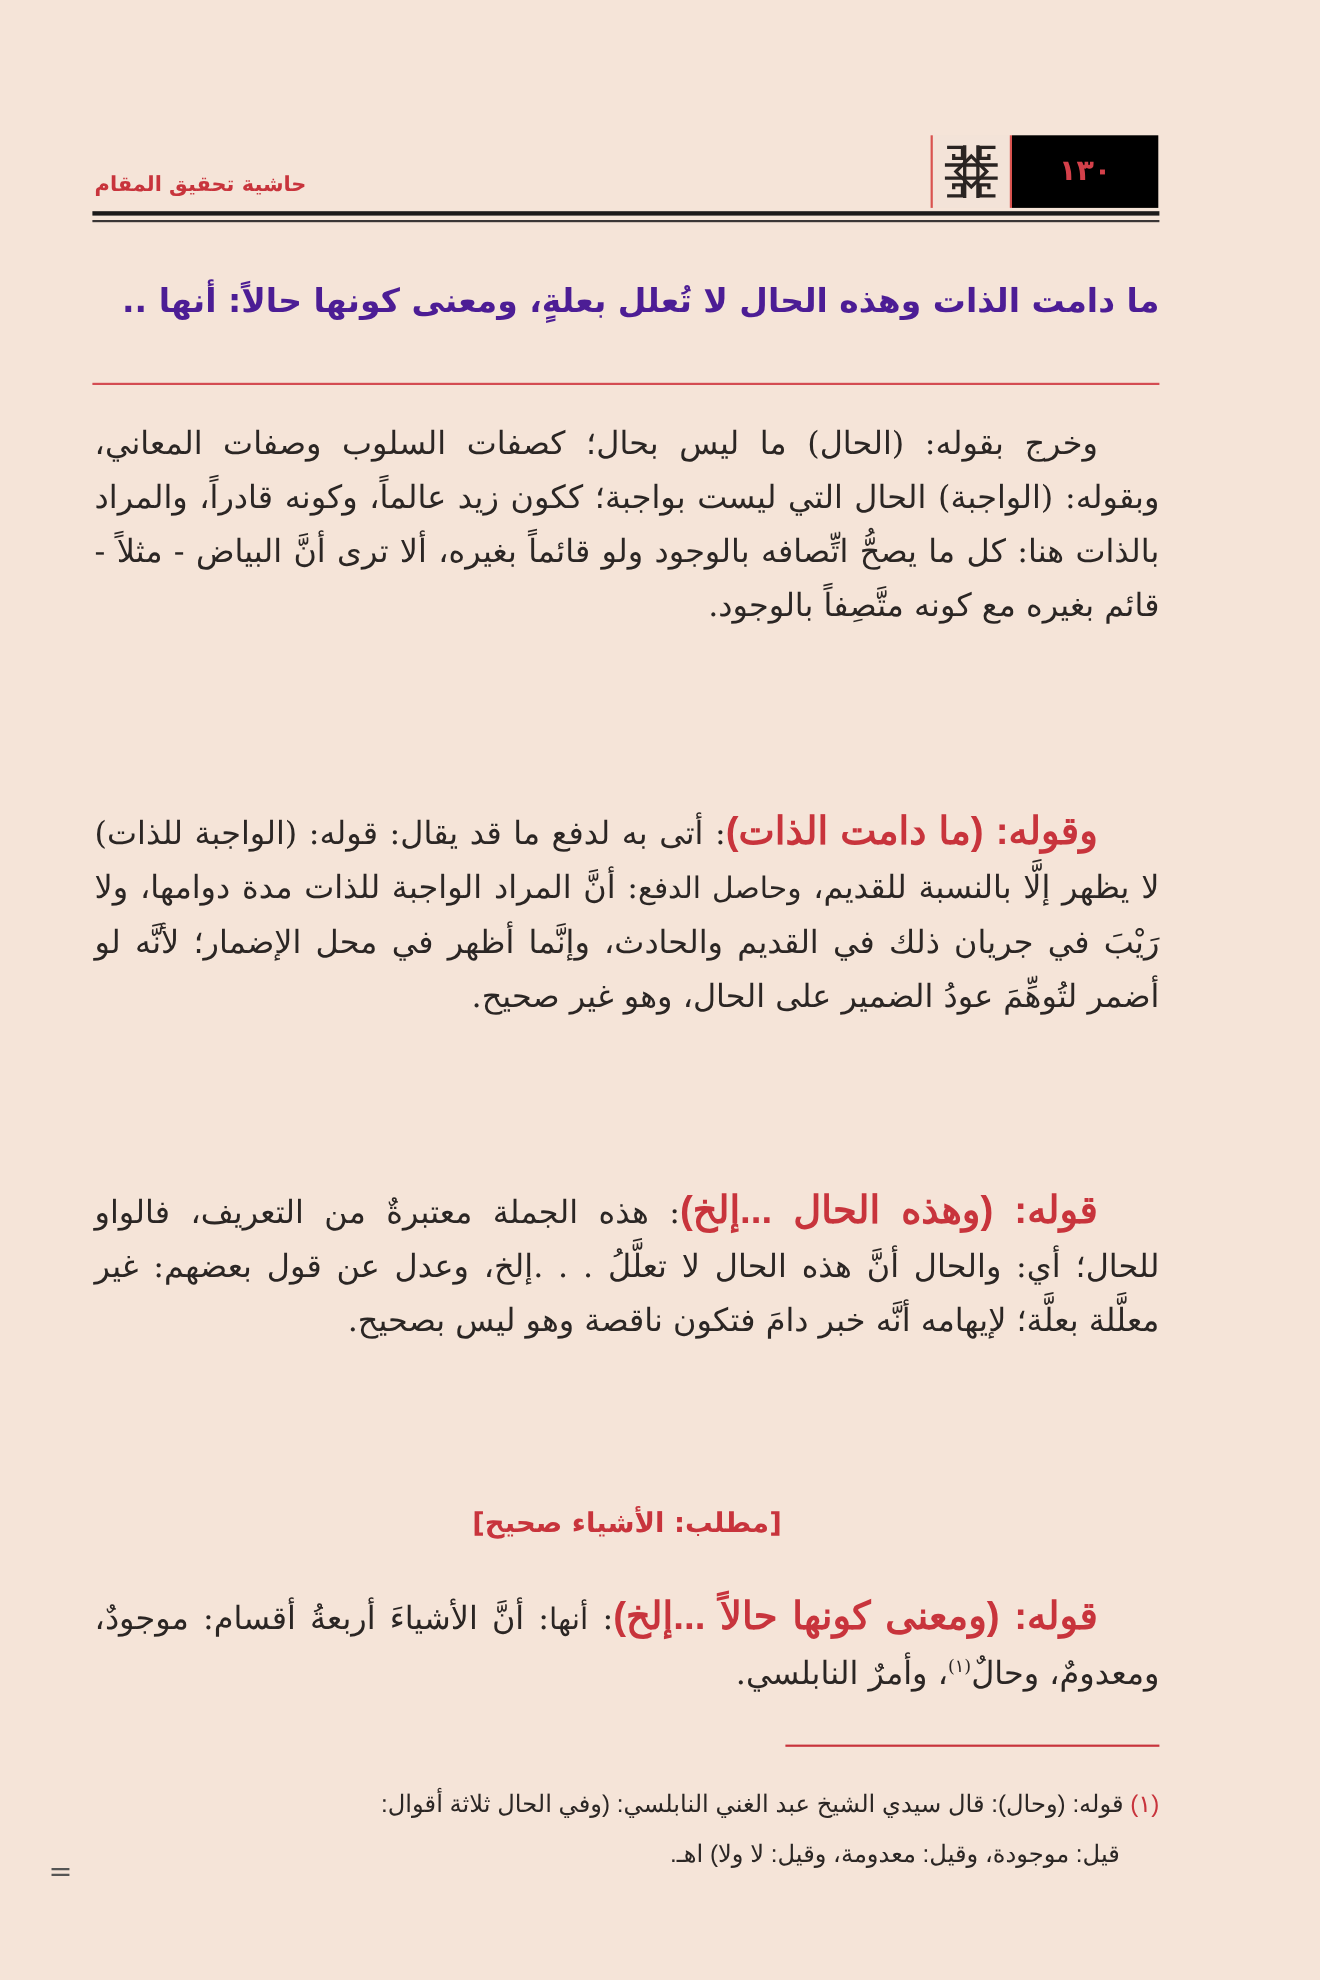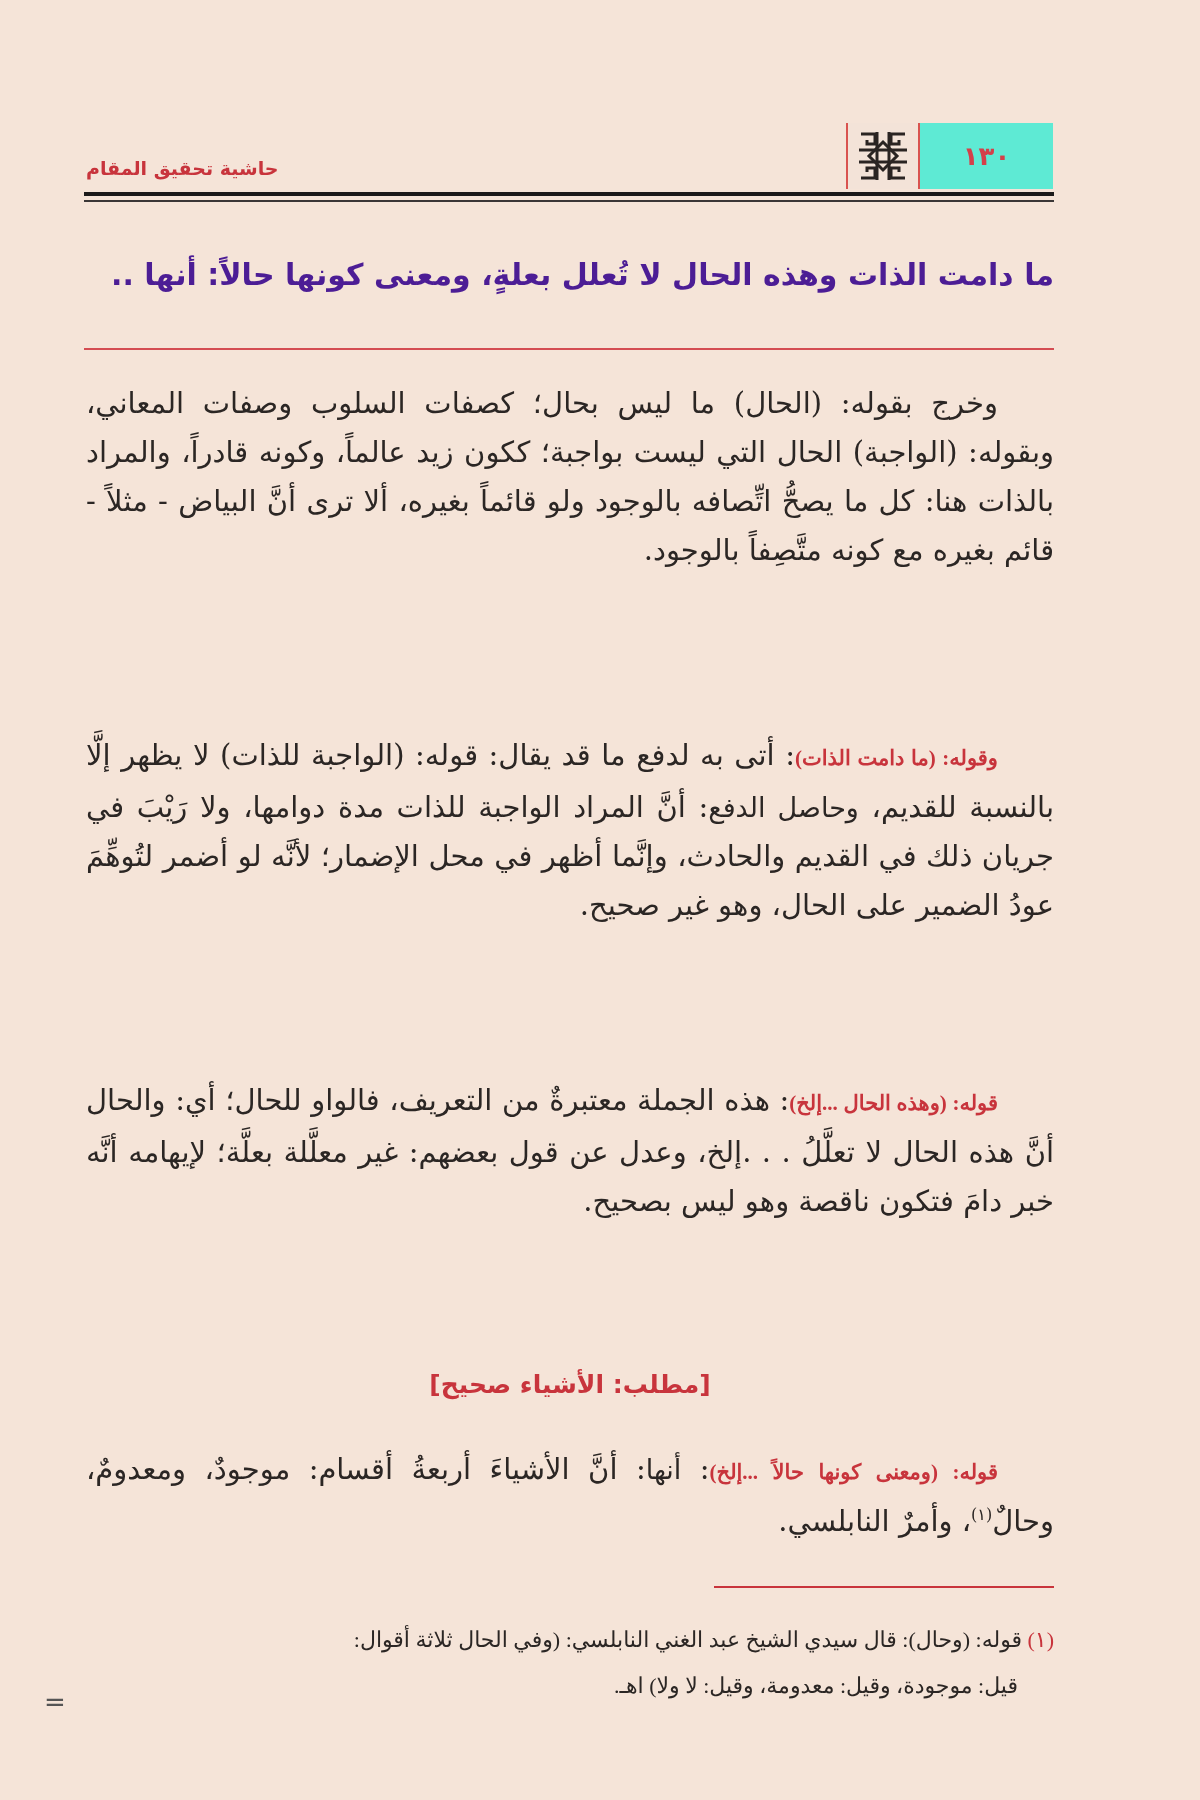--- a/index.html
+++ b/index.html
@@ -17,21 +17,21 @@
     font-size:19px; color:#c8343c; direction:rtl; font-weight:bold;
   }
   .ornament {
     position:absolute; left:846px; top:98px; width:74px; height:66px;
     border-left:2px solid #d9534f; border-right:2px solid #d9534f;
     box-sizing:border-box; display:flex; align-items:center; justify-content:center;
     background:#f3e3d8;
   }
   .page-num-box {
     position:absolute; left:920px; top:98px; width:133px; height:66px;
-    background:#5eead4; display:flex; align-items:center; justify-content:center;
+    background:#000000; display:flex; align-items:center; justify-content:center;
   }
   .page-num { color:#d4404a; font-size:26px; font-weight:bold; }
   .rule-thick { position:absolute; left:84px; top:167px; width:970px; height:4px; background:#1c1a1a; }
   .rule-thin  { position:absolute; left:84px; top:175px; width:970px; height:1.5px; background:#3a3636; }
 
   
   .matn {
     position:absolute; right:146px; top:232px; width:970px;
     direction:rtl; text-align:right; color:#4c1d95;
     font-size:30px; font-weight:bold; white-space:nowrap;
@@ -42,32 +42,32 @@
     position:absolute; left:86px; width:968px;
     direction:rtl; text-align:justify; text-align-last:right;
     font-family:"DejaVu Serif", serif; font-size:29px; line-height:49px;
     color:#2b2624;
   }
   .p1 { top:354px; }
   .p2 { top:706px; }
   .p3 { top:1051px; }
   .p4 { top:1420px; }
   .indent { display:inline-block; width:56px; }
-  .lemma { color:#c8343c; font-family:Liberation Serif, serif; font-weight:bold; font-size:21px; }
+  .lemma { color:#c8343c; font-family:Liberation Sans, sans-serif; font-weight:bold; font-size:35px; }
   .bold  { font-weight:normal; font-family:"DejaVu Sans", sans-serif; font-size:27px; }
   .heading {
     position:absolute; left:86px; width:968px; top:1345px;
     text-align:center; direction:rtl; color:#c8343c; font-weight:bold; font-size:25px;
   }
   .sup { font-size:16px; vertical-align:super; line-height:0; }
 
   .rule-foot { position:absolute; left:714px; top:1561px; width:340px; height:2px; background:#c8343c; }
   .footnotes {
     position:absolute; left:86px; width:968px; top:1592px;
-    direction:rtl; text-align:right; font-family:Liberation Serif, serif;
+    direction:rtl; text-align:right; font-family:Liberation Sans, sans-serif;
     font-size:22px; line-height:46px; color:#2b2624;
   }
   .fn-num { color:#c8343c; }
   .fn-cont { padding-right:36px; display:block; }
   .continue-mark { position:absolute; left:44px; top:1662px; font-size:26px; color:#555; }
 </style>
 </head>
 <body>
 
 <div class="page">

